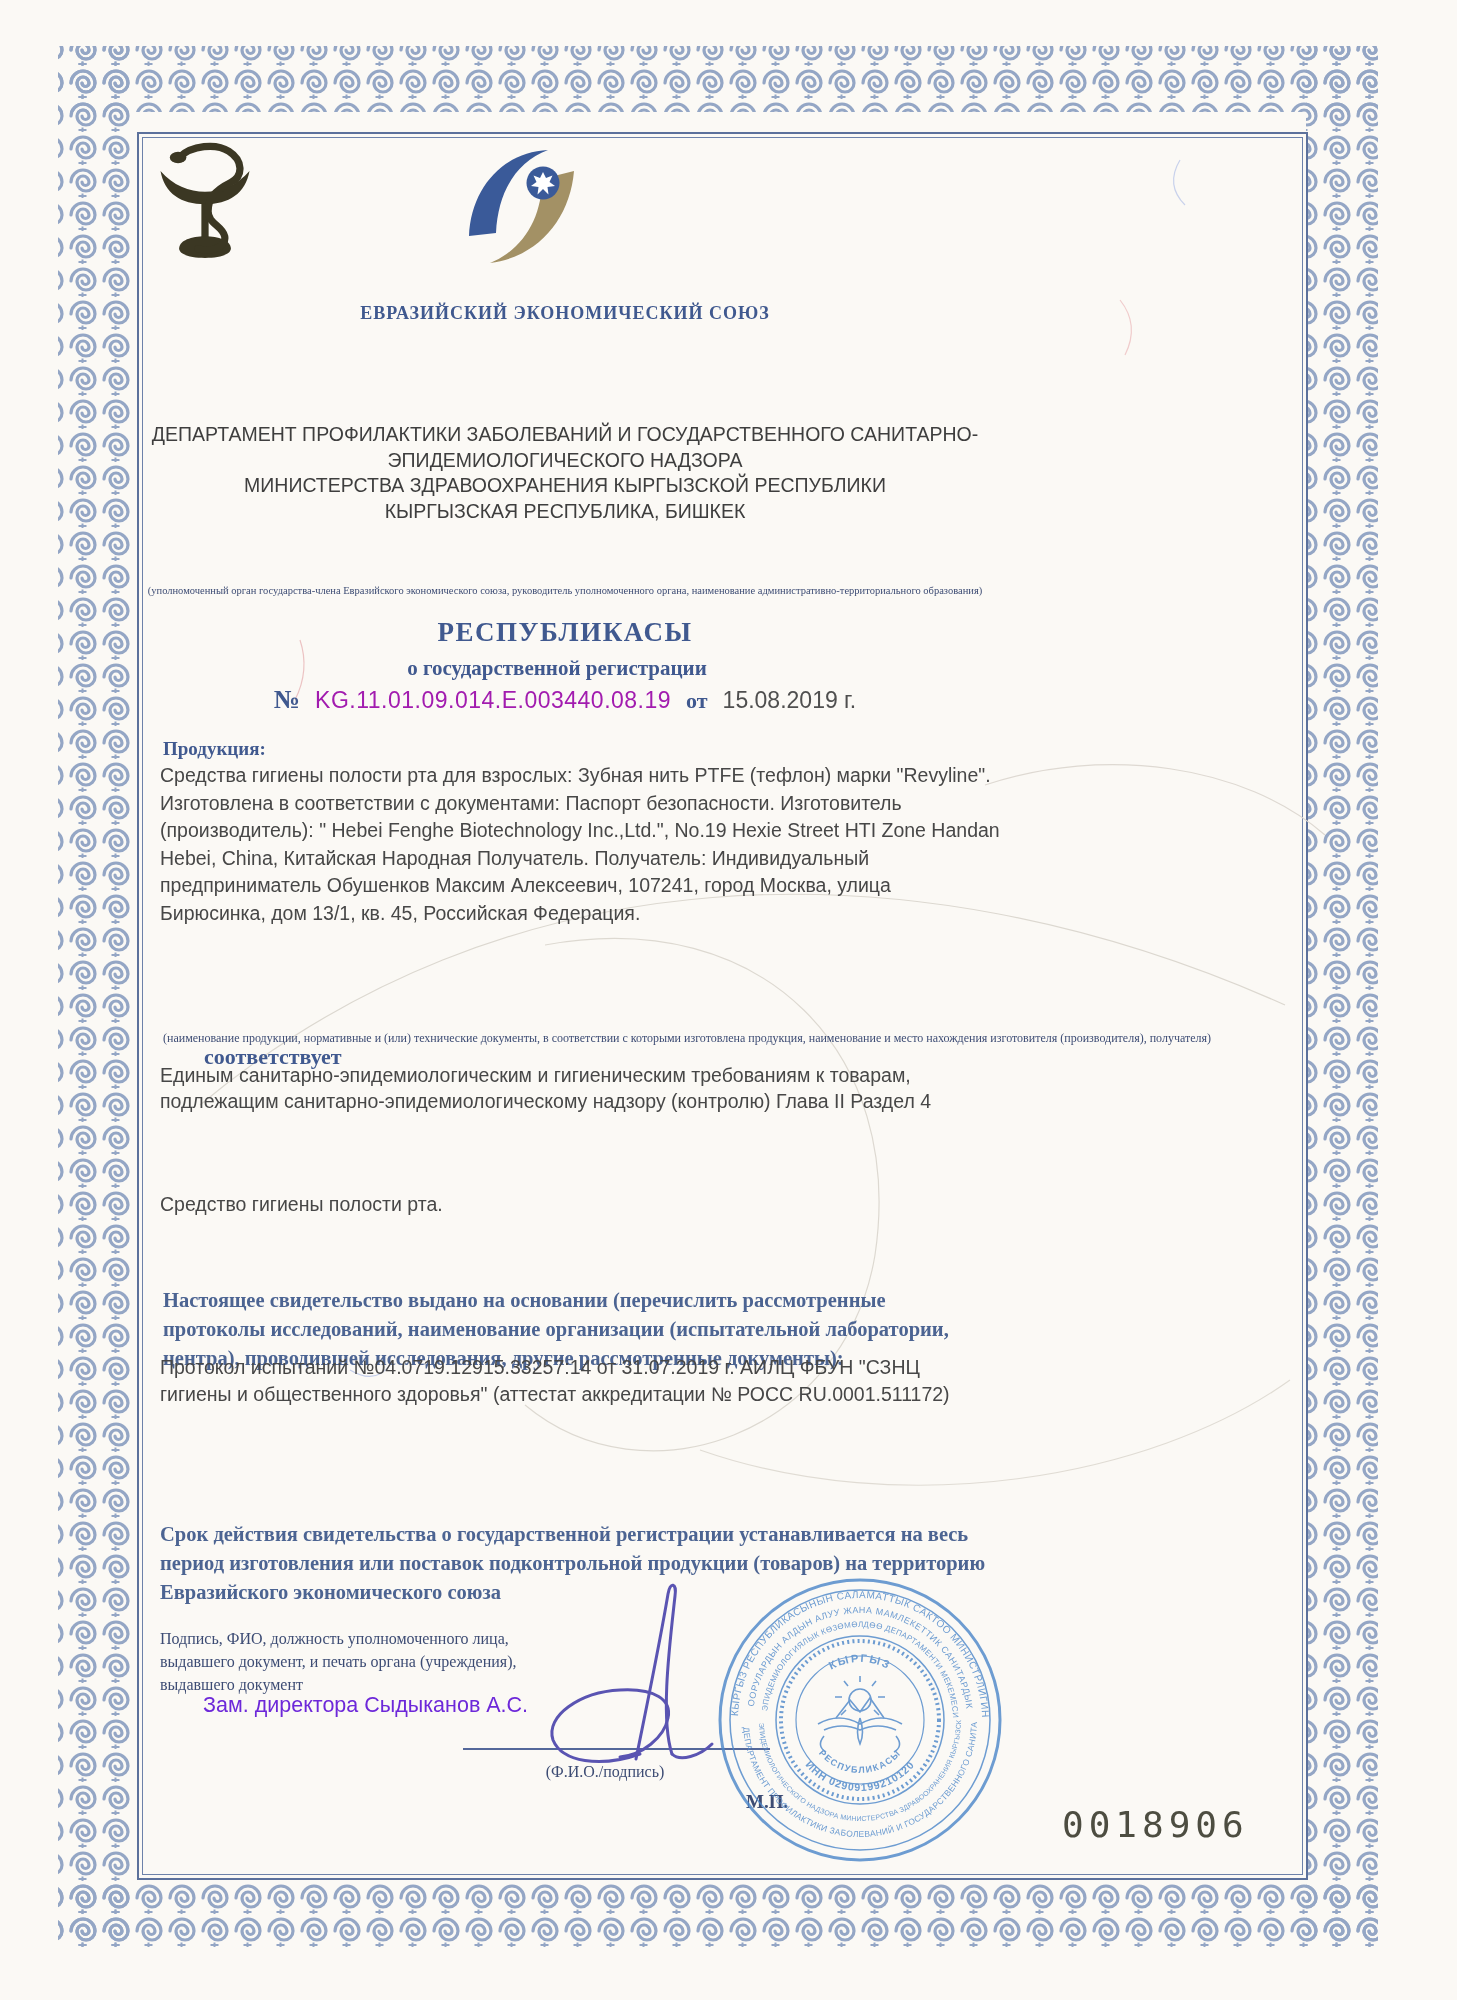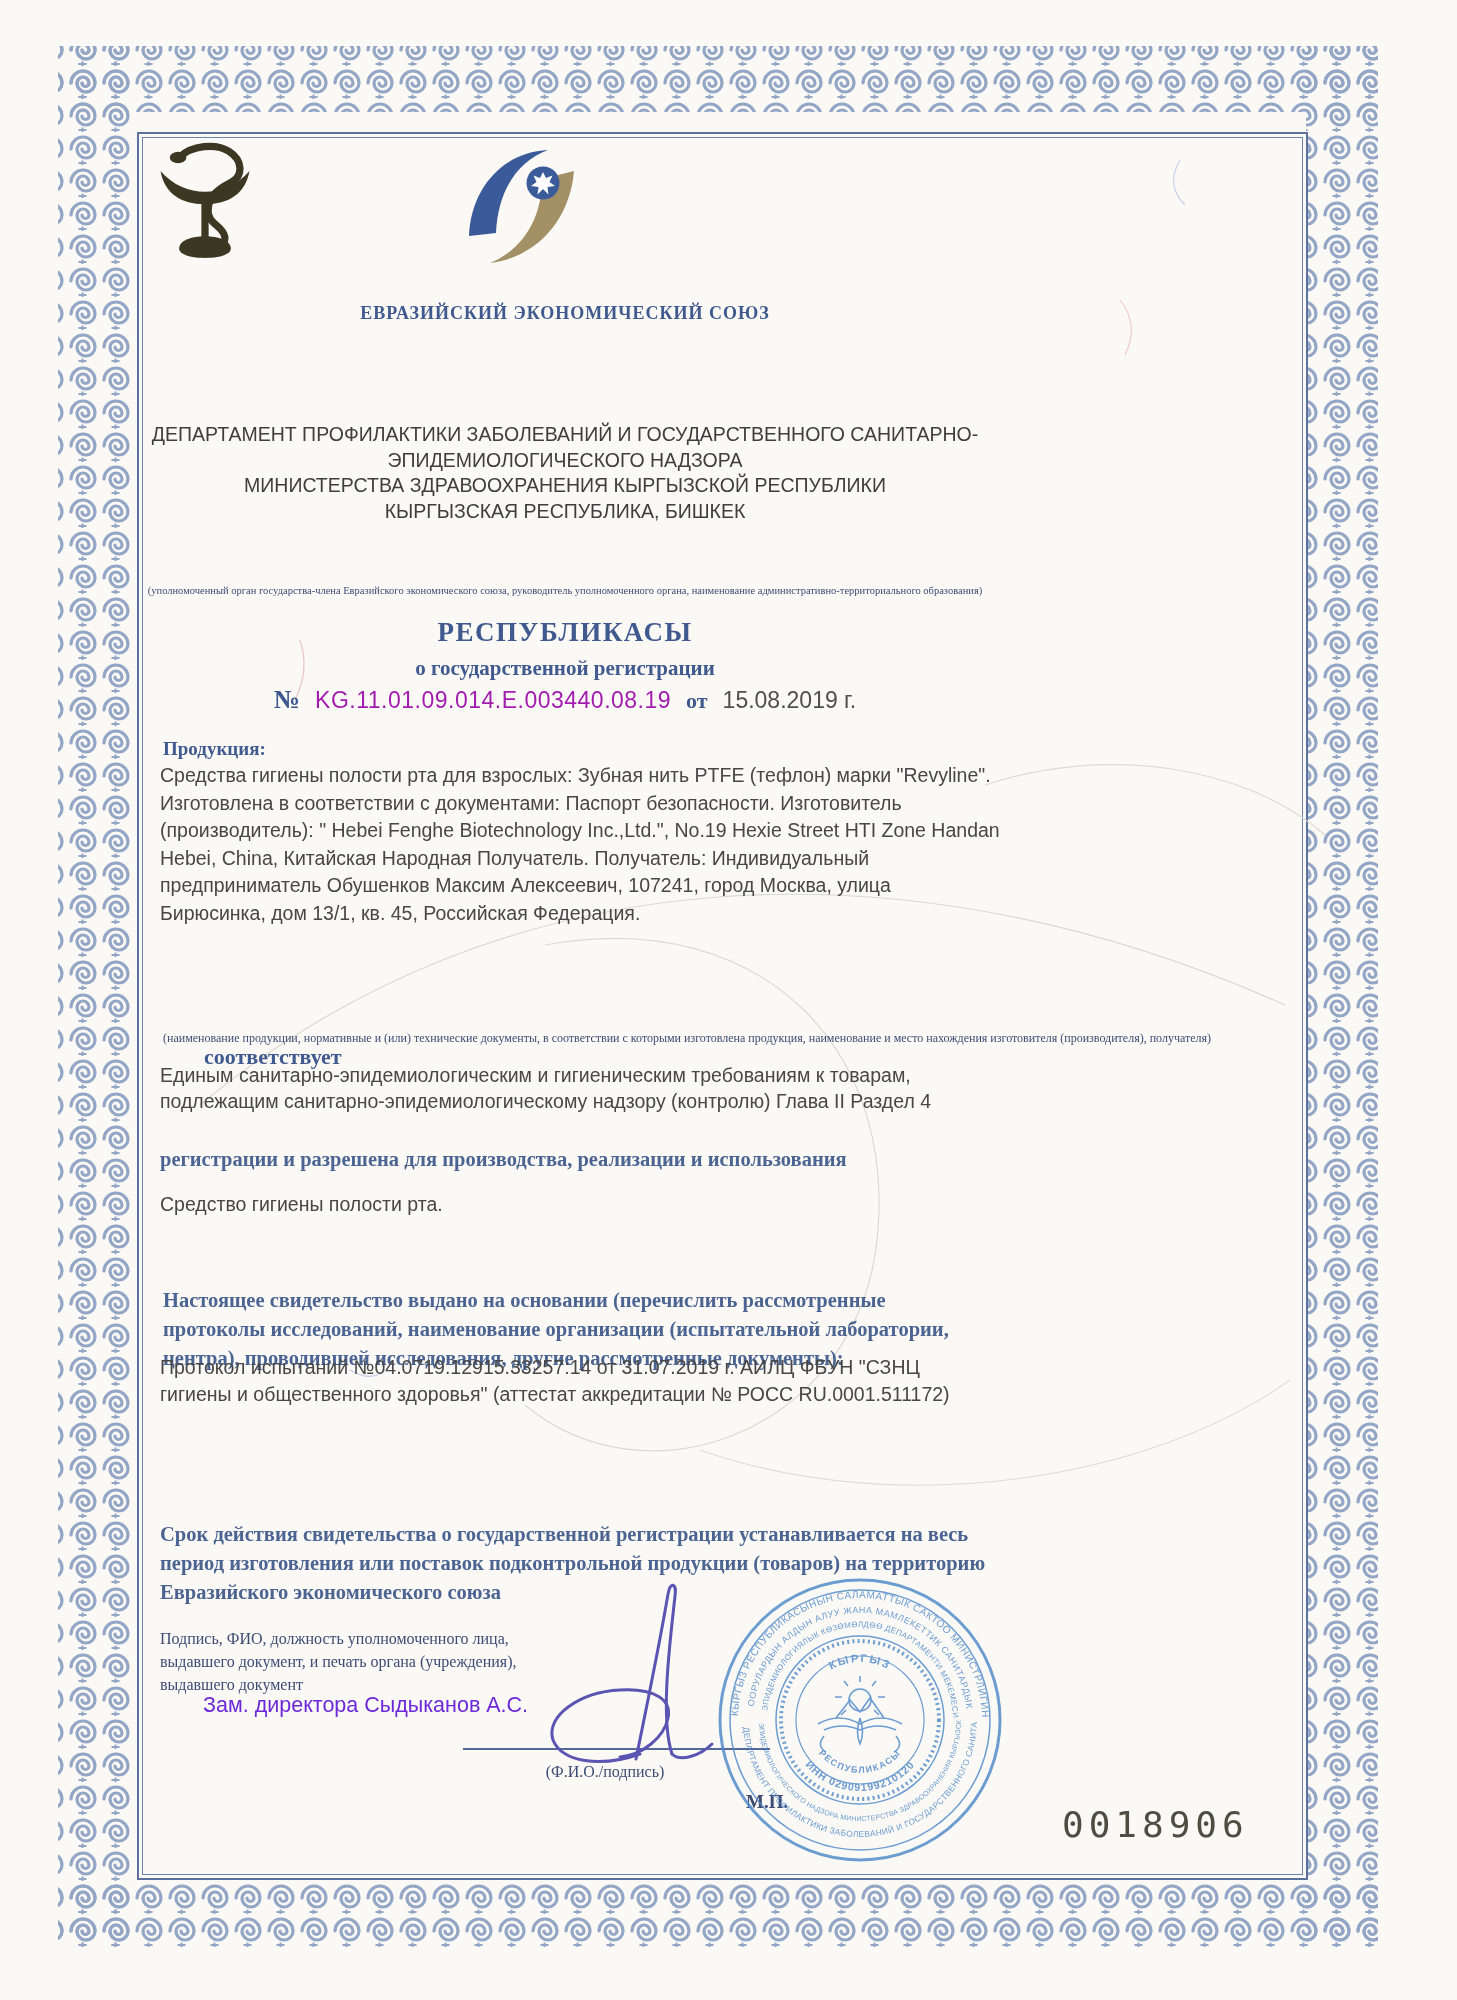--- a/index.html
+++ b/index.html
@@ -78,21 +78,21 @@
     <div>ДЕПАРТАМЕНТ ПРОФИЛАКТИКИ ЗАБОЛЕВАНИЙ И ГОСУДАРСТВЕННОГО САНИТАРНО-</div>
     <div>ЭПИДЕМИОЛОГИЧЕСКОГО НАДЗОРА</div>
     <div>МИНИСТЕРСТВА ЗДРАВООХРАНЕНИЯ КЫРГЫЗСКОЙ РЕСПУБЛИКИ</div>
     <div>КЫРГЫЗСКАЯ РЕСПУБЛИКА, БИШКЕК</div>
   </div>
 
   <div class="abs note center nowrap" style="left:120px;top:585px;width:890px;font-size:10.5px;">(уполномоченный орган государства-члена Евразийского экономического союза, руководитель уполномоченного органа, наименование административно-территориального образования)</div>
 
   <div class="abs serif center blue" style="left:160px;top:617px;width:810px;font-size:27px;font-weight:bold;letter-spacing:1.5px;">РЕСПУБЛИКАСЫ</div>
 
-  <div class="abs serif center blue" style="left:160px;top:656px;width:810px;font-size:21px;font-weight:bold;">о государственной регистрации</div>
+  <div class="abs serif center blue" style="left:152px;top:656px;width:810px;font-size:21px;font-weight:bold;">о государственной регистрации</div>
 
   <div class="abs" style="left:160px;top:685px;width:810px;display:flex;justify-content:center;align-items:baseline;gap:15px;">
     <span class="serif blue" style="font-size:26px;font-weight:bold;">№</span>
     <span class="sans" style="font-size:23px;color:#a21caf;letter-spacing:0.5px;">KG.11.01.09.014.E.003440.08.19</span>
     <span class="serif blue" style="font-size:22px;font-weight:bold;">от</span>
     <span class="sans" style="font-size:23px;color:#4f4f4f;">15.08.2019 г.</span>
   </div>
 
   <div class="abs serif blue" style="left:163px;top:738px;font-size:19px;font-weight:bold;">Продукция:</div>
 
@@ -108,21 +108,20 @@
   <div class="abs note nowrap" style="left:163px;top:1031px;font-size:12px;">(наименование продукции, нормативные и (или) технические документы, в соответствии с которыми изготовлена продукция, наименование и место нахождения изготовителя (производителя), получателя)</div>
 
   <div class="abs serif blue" style="left:163px;top:1044px;font-size:22px;font-weight:bold;margin-left:41px;">соответствует</div>
 
   <div class="abs sans line-block" style="left:160px;top:1062px;font-size:19.5px;line-height:26px;">
     <div>Единым санитарно-эпидемиологическим и гигиеническим требованиям к товарам,</div>
     <div>подлежащим санитарно-эпидемиологическому надзору (контролю) Глава II Раздел 4</div>
   </div>
 
   <div class="abs stmt line-block" style="left:160px;top:1146px;font-size:20.5px;line-height:26px;">
-    <div>регистрации и разрешена для производства, реализации и использования</div>
   </div>
   <div class="abs sans" style="left:160px;top:1193px;font-size:19.5px;">Средство гигиены полости рта.</div>
 
   <div class="abs stmt line-block" style="left:163px;top:1286px;font-size:20.5px;line-height:29px;">
     <div>Настоящее свидетельство выдано на основании (перечислить рассмотренные</div>
     <div>протоколы исследований, наименование организации (испытательной лаборатории,</div>
     <div>центра), проводившей исследования, другие рассмотренные документы):</div>
   </div>
   <div class="abs sans line-block" style="left:160px;top:1354px;font-size:19.5px;line-height:27px;">
     <div>Протокол испытаний №04.0719.12915.33257:14 от 31.07.2019 г. АИЛЦ ФБУН "СЗНЦ</div>

